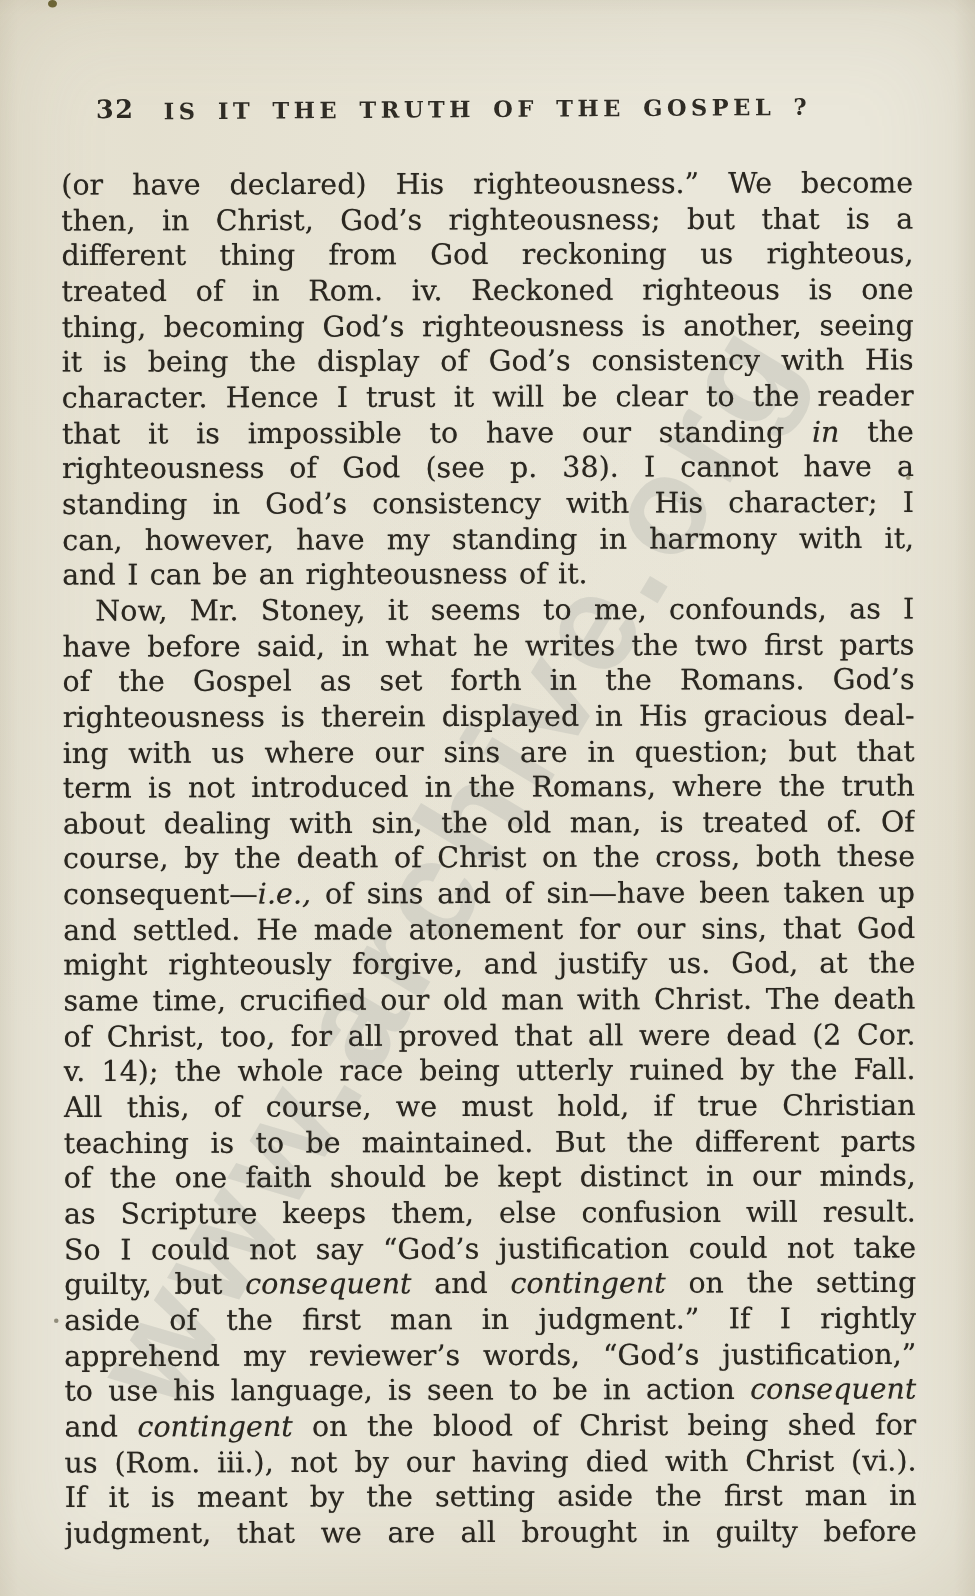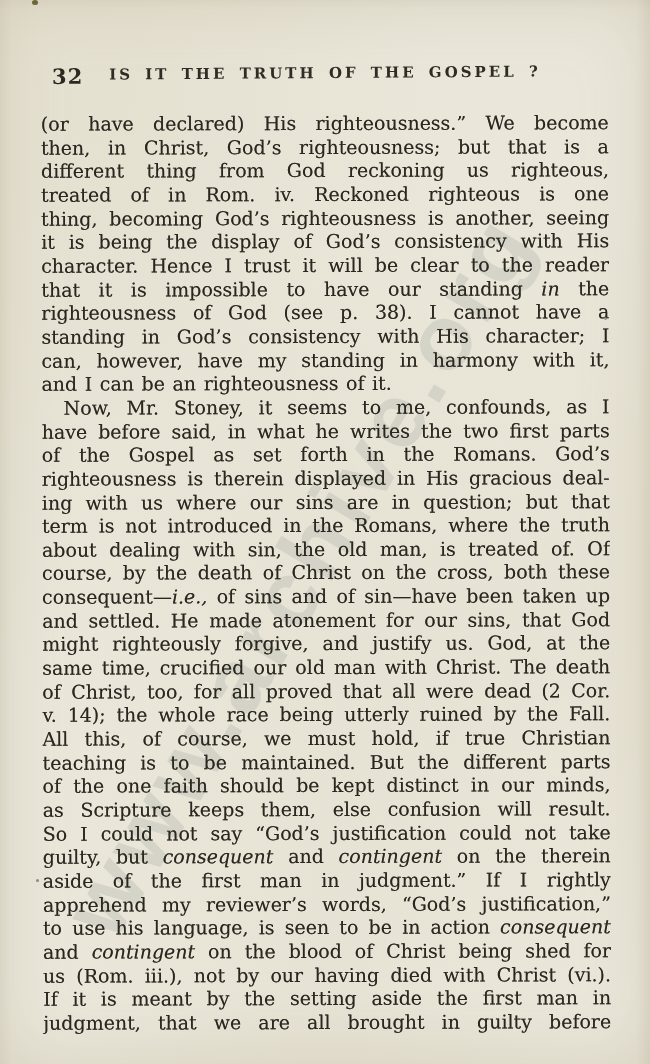--- a/index.html
+++ b/index.html
@@ -43,23 +43,23 @@
     position: absolute;
     left: 0;
     top: 60px;
     width: 100%;
     height: 34px;
     z-index: 2;
     transform: rotate(-0.4deg);
   }
   .page-number {
     position: absolute;
-    left: 52px;
+    left: 64px;
     top: 2px;
-    font-size: 21px;
+    font-size: 17px;
     font-weight: bold;
     letter-spacing: 1px;
     color: #2c2922;
   }
   .running-title {
     position: absolute;
     left: 0;
     right: 0;
     top: 4px;
     text-align: center;
@@ -147,21 +147,21 @@
       <div class="line"><span>and settled.  He made atonement for our sins, that God</span></div>
       <div class="line"><span>might righteously forgive, and justify us.  God, at the</span></div>
       <div class="line"><span>same time, crucified our old man with Christ.  The death</span></div>
       <div class="line"><span>of Christ, too, for all proved that all were dead (2 Cor.</span></div>
       <div class="line"><span>v. 14); the whole race being utterly ruined by the Fall.</span></div>
       <div class="line"><span>All this, of course, we must hold, if true Christian</span></div>
       <div class="line"><span>teaching is to be maintained.  But the different parts</span></div>
       <div class="line"><span>of the one faith should be kept distinct in our minds,</span></div>
       <div class="line"><span>as Scripture keeps them, else confusion will result.</span></div>
       <div class="line"><span>So I could not say “God’s justification could not take</span></div>
-      <div class="line"><span>guilty, but </span><span class="it">consequent</span><span> and </span><span class="it">contingent</span><span> on the therein</span></div>
+      <div class="line"><span>guilty, but </span><span class="it">consequent</span><span> and </span><span class="it">contingent</span><span> on the setting</span></div>
       <div class="line"><span>aside of the first man in judgment.”  If I rightly</span></div>
       <div class="line"><span>apprehend my reviewer’s words, “God’s justification,”</span></div>
       <div class="line"><span>to use his language, is seen to be in action </span><span class="it">consequent</span></div>
       <div class="line"><span>and </span><span class="it">contingent</span><span> on the blood of Christ being shed for</span></div>
       <div class="line"><span>us (Rom. iii.), not by our having died with Christ (vi.).</span></div>
       <div class="line"><span>If it is meant by the setting aside the first man in</span></div>
       <div class="line"><span>judgment, that we are all brought in guilty before</span></div>
     </div>
 
 </div>

